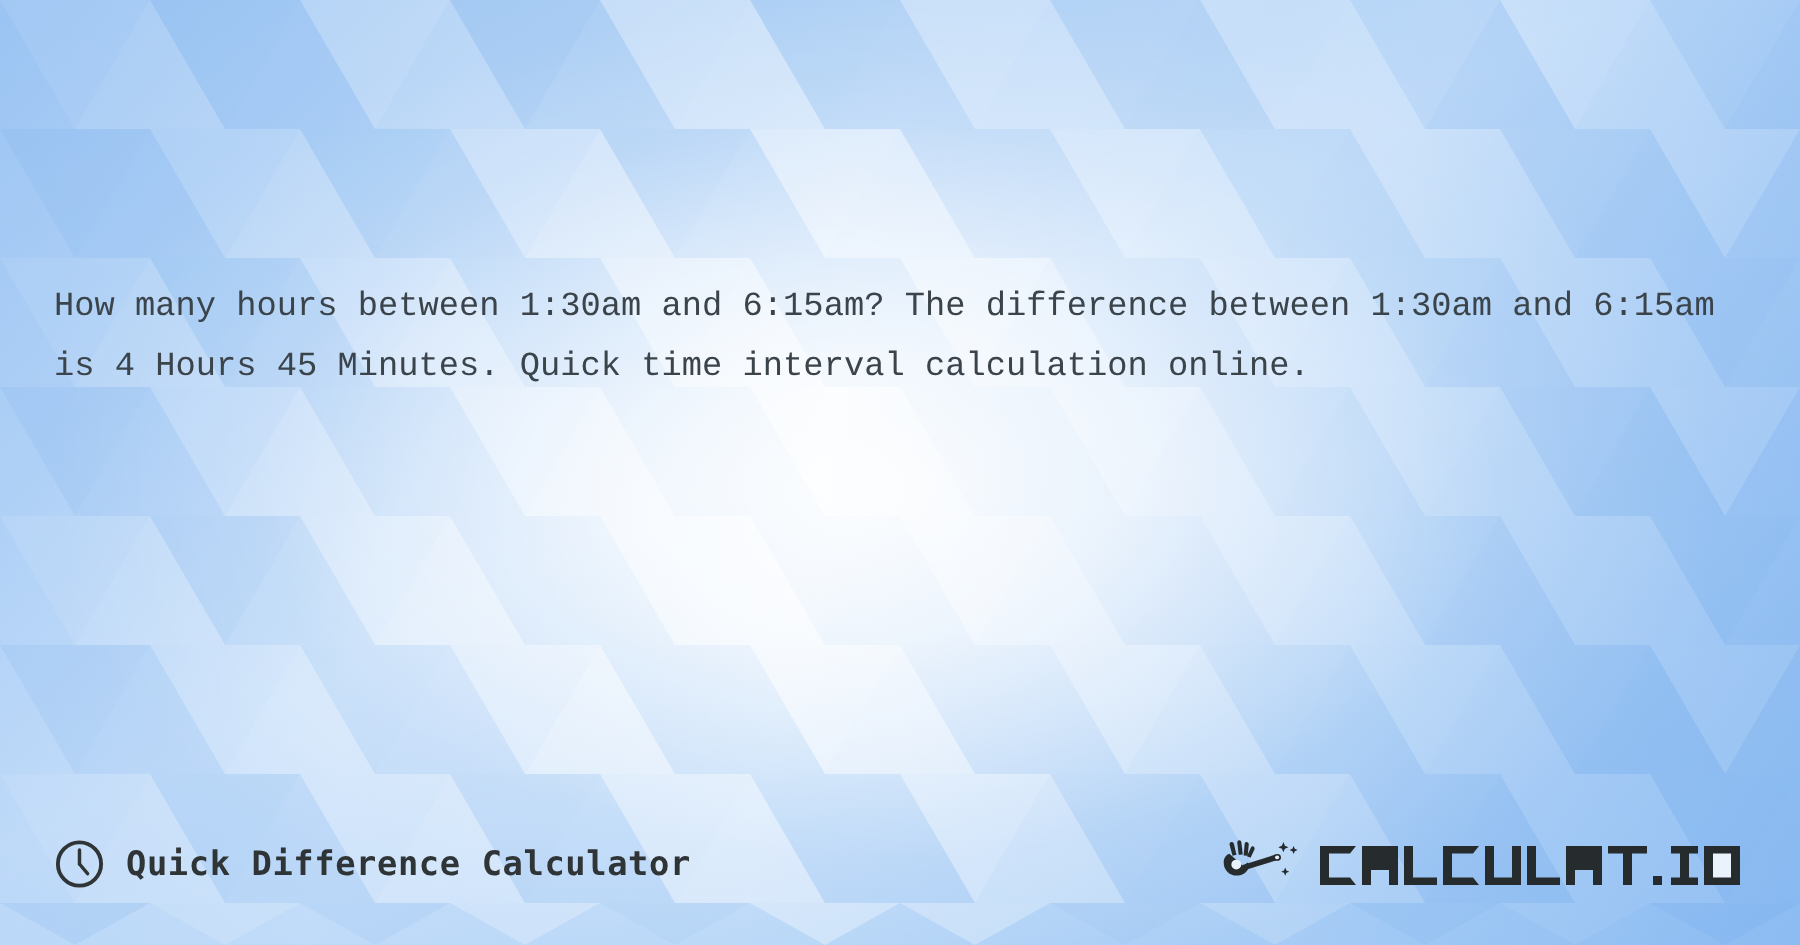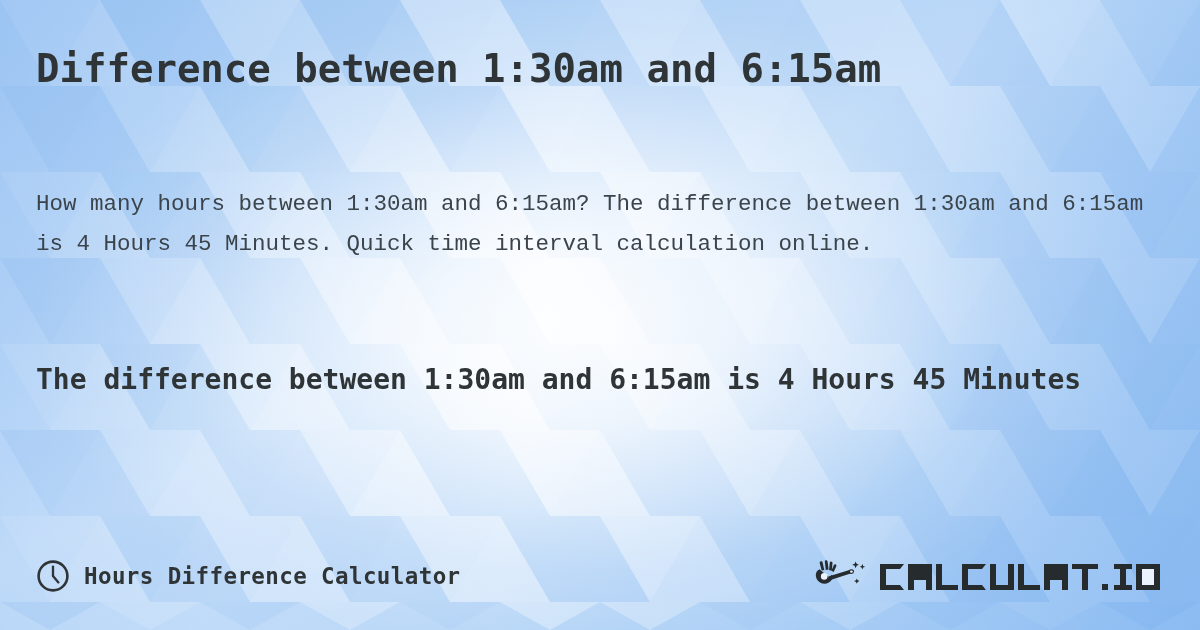--- a/index.html
+++ b/index.html
@@ -361,35 +361,33 @@
       <polygon points="1000,602 1100,602 1050,630" fill="#ffffff" opacity="0.10"></polygon>
       <polygon points="1100,602 1200,602 1150,630" fill="#6fa9e8" opacity="0.20"></polygon>
     </g>
   </svg>
 
   <div id="bg-glow"></div>
   <div id="bg-vignette"></div>
 
   <div id="content">
 
-    <h1 class="page-title">Difference between 1:30am and 6:15am</h1>
 
     <p class="intro-paragraph">How many hours between 1:30am and 6:15am? The difference between 1:30am and 6:15am is 4 Hours 45 Minutes. Quick time interval calculation online.</p>
 
-    <h2 class="answer-heading">The difference between 1:30am and 6:15am is 4 Hours 45 Minutes</h2>
 
     <div id="footer">
 
       <div class="footer-left">
         <svg class="clock-icon" viewBox="0 0 34 34" aria-hidden="true">
           <circle cx="17" cy="17" r="14.4" fill="none" stroke="#2f3437" stroke-width="2.6"></circle>
           <line x1="17" y1="17" x2="17" y2="7.6" stroke="#2f3437" stroke-width="2.3" stroke-linecap="round"></line>
           <line x1="17" y1="17" x2="22.4" y2="23.4" stroke="#2f3437" stroke-width="2.3" stroke-linecap="round"></line>
         </svg>
-        <span class="footer-label">Hours Difference Calculator</span>
+        <span class="footer-label">Quick Difference Calculator</span>
       </div>
 
       <div class="brand">
         <svg class="brand-mark" viewBox="0 0 60 40" aria-hidden="true">
           <g fill="#262b2e">
 
             <path d="M9.5 5.5c0.9-0.5 1.9 0 2.1 1.0l1.7 7.4-2.6 0.6-1.9-7.0c-0.2-0.9-0.1-1.6 0.7-2.0z"></path>
             <path d="M14.6 4.3c1.0-0.3 1.9 0.3 2.0 1.3l0.9 8.0-2.7 0.3-0.9-7.7c-0.1-0.9 0.0-1.6 0.7-1.9z"></path>
             <path d="M19.8 5.4c1.0-0.1 1.8 0.7 1.7 1.7l-0.7 7.4-2.7-0.2 0.6-7.2c0.1-0.9 0.4-1.6 1.1-1.7z"></path>
             <path d="M24.3 8.2c0.9 0.2 1.4 1.2 1.0 2.1l-2.6 5.6-2.4-1.1 2.5-5.5c0.4-0.8 0.9-1.3 1.5-1.1z"></path>

